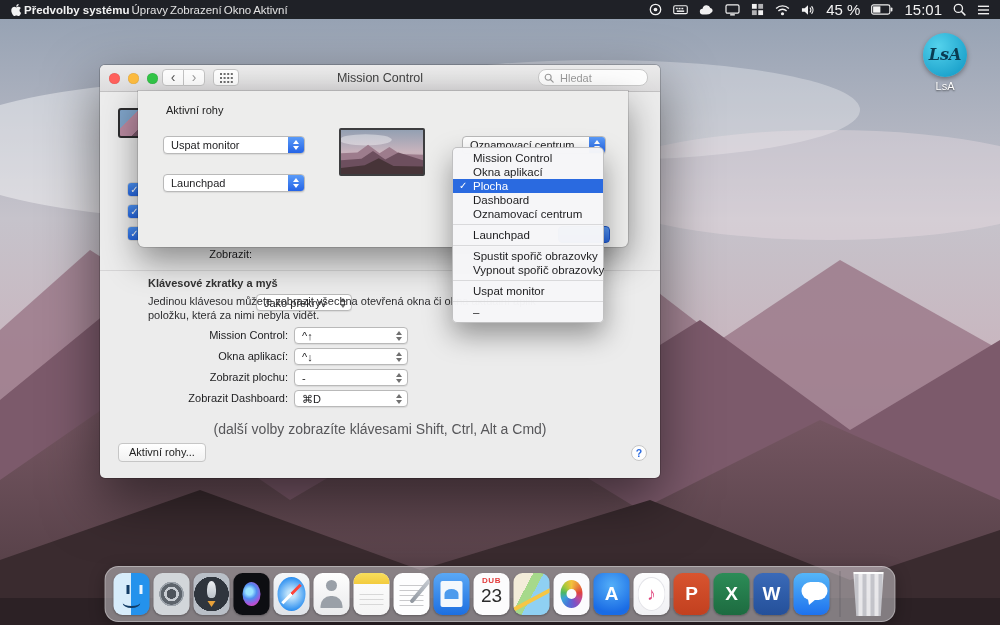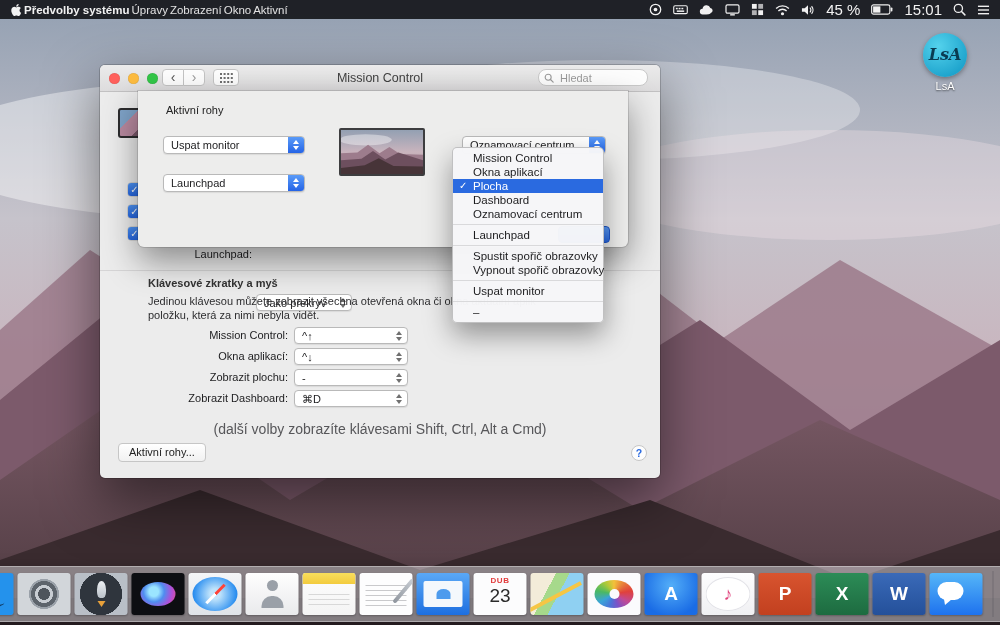--- a/index.html
+++ b/index.html
@@ -104,21 +104,21 @@
   .mi{position:relative;height:14px;line-height:14px;padding-left:20px;white-space:nowrap;}
   .mi.sel{background:#2a6ae0;color:#fff;}
   .mi .chk{position:absolute;left:6px;top:0;font-size:10px;line-height:14px;}
   .msep{height:1px;background:#d9d9db;margin:3px 0;}
 
   
   .dock{position:absolute;left:50%;bottom:3px;transform:translateX(-50%);height:54px;display:flex;
     align-items:center;padding:0 8px;background:rgba(235,235,240,0.45);
     border:1px solid rgba(255,255,255,0.35);border-radius:14px;
     box-shadow:0 4px 16px rgba(0,0,0,.28);z-index:40;gap:4px;}
-  .di{position:relative;width:53px;height:42px;border-radius:3px;flex:0 0 auto;overflow:hidden;
+  .di{position:relative;width:36px;height:42px;border-radius:9px;flex:0 0 auto;overflow:hidden;
     box-shadow:0 1px 2px rgba(0,0,0,.25);}
   .di-letter{position:absolute;inset:0;display:flex;align-items:center;justify-content:center;
     color:#fff;font-weight:bold;font-size:19px;z-index:2;}
   .di.finder{background:linear-gradient(90deg,#d7ecfb 0 49%,#2492ec 49%);}
   .di.finder::before{content:"";position:absolute;top:12px;left:13px;width:3px;height:9px;
     background:#123c66;box-shadow:13px 0 0 #eaf5ff;}
   .di.finder::after{content:"";position:absolute;left:9px;right:9px;bottom:7px;height:9px;
     border-bottom:2px solid #123c66;border-radius:0 0 50% 50%;}
   .di.prefs{background:radial-gradient(circle at 50% 50%,#4e545c 0 17%,#c8cdd3 18% 26%,#5d646c 27% 38%,#9aa1a9 39% 44%,#d2d6da 45%);}
   .di.launchpad{background:radial-gradient(circle at 50% 50%,#2f353d 0 62%,#b9bfc7 63%);}
@@ -343,21 +343,21 @@
       </div>
     </div>
 
     <div class="monitor-thumb">
         <div class="screen"></div>
       </div>
     <span class="checkbox" style="top:118px">✓</span>
     <span class="checkbox" style="top:140px">✓</span>
     <span class="checkbox" style="top:162px">✓</span>
 
-    <div class="dash-label">Launchpad:</div>
+    <div class="dash-label">Zobrazit:</div>
     <div class="popup" style="left:156px;top:181px;width:96px;height:17px;margin-top:48px;">
       <span class="val">Jako překryv</span>
       <span class="stepper gray">
           <span class="tri-up"></span>
           <span class="tri-down"></span>
         </span>
     </div>
 
     <div class="hsep"></div>
     <div class="section-heading">Klávesové zkratky a myš</div>

